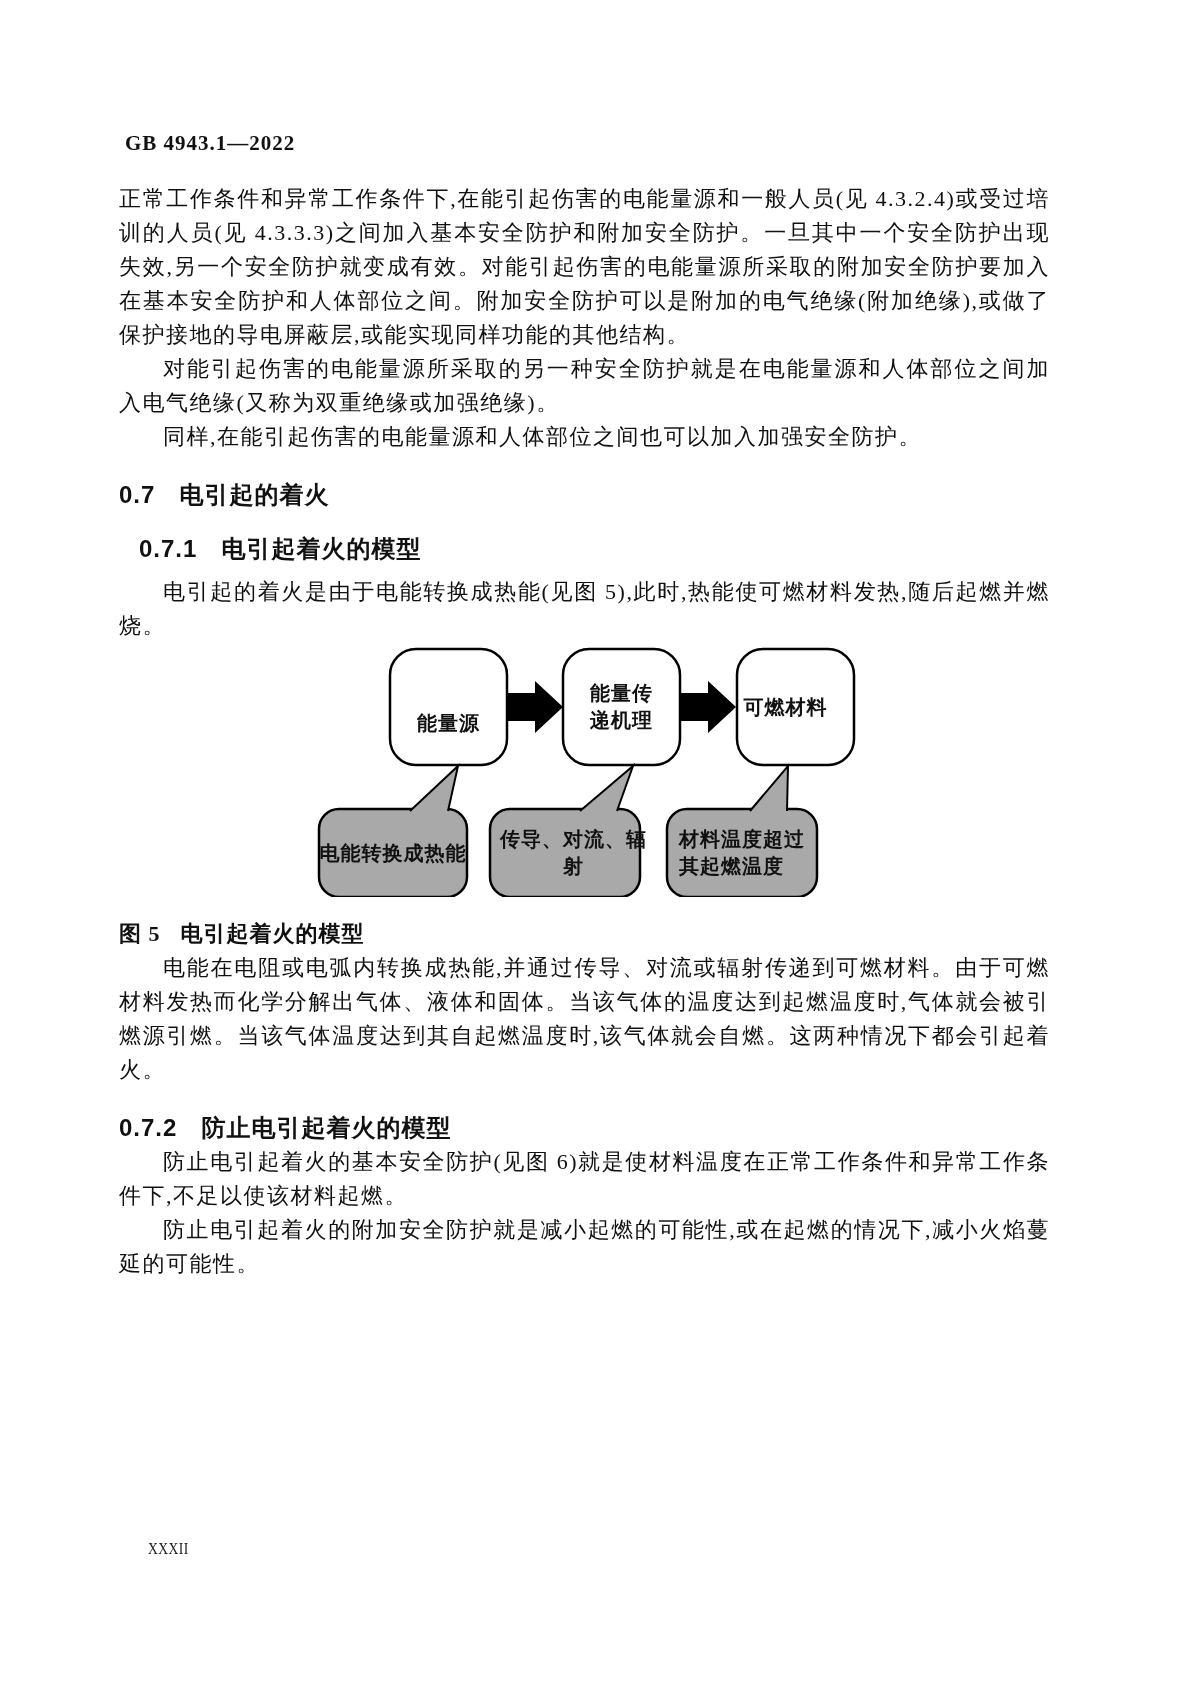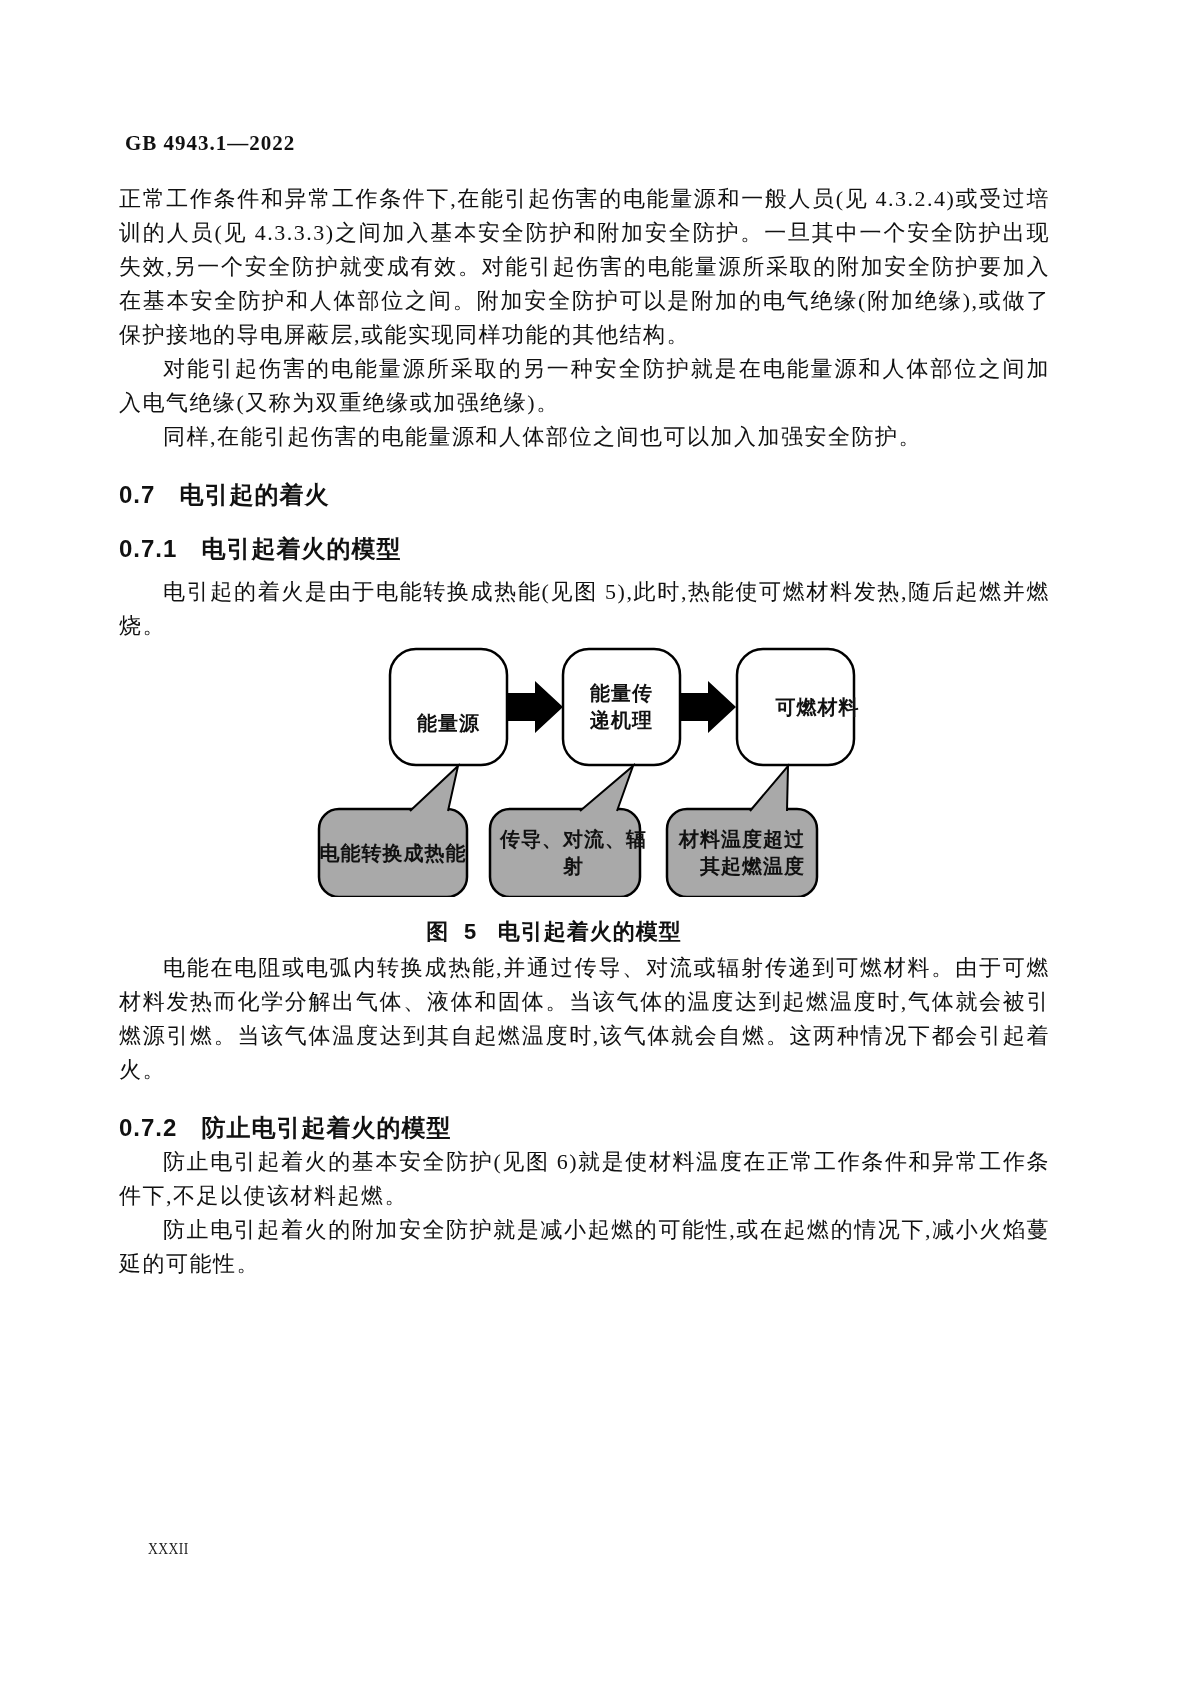--- a/index.html
+++ b/index.html
@@ -22,36 +22,36 @@
   p.para{
     font-size:22px;line-height:34px;letter-spacing:1.5px;
     text-align:justify;margin:0;
   }
   p.para.indent{text-indent:2em;}
   .heading{
     font-family:"Liberation Sans",sans-serif;font-weight:bold;
     font-size:24px;line-height:34px;letter-spacing:1px;white-space:nowrap;
   }
   .h-07{margin-top:24px;}
-  .h-071{margin-top:20px;margin-bottom:9px;}
+  .h-071{margin-top:20px;margin-bottom:9px;margin-left:20px;}
   .h-072{margin-top:24px;}
   .heading .h-num{margin-right:24px;}
   .figure{
     position:relative;width:931px;height:254px;margin:0;
   }
   .figure svg{position:absolute;left:0;top:0;}
   .fig-label{
     position:absolute;display:flex;align-items:center;justify-content:center;
     font-family:"Liberation Sans",sans-serif;font-weight:bold;font-size:20px;
     letter-spacing:1px;text-align:center;white-space:pre-line;line-height:27px;
   }
-  .fig-label.left-text{text-align:right;}
+  .fig-label.left-text{text-align:left;}
   .fig-caption{
-    width:870px;text-align:center;margin-top:20px;
-    font-family:Liberation Mono, monospace;font-weight:bold;font-size:22px;
+    width:870px;text-align:left;margin-top:20px;
+    font-family:Liberation Serif, serif;font-weight:bold;font-size:22px;
     line-height:34px;letter-spacing:1px;
   }
   .fig-caption .cap-num{margin-right:20px;}
   .para-after-fig{margin-top:15px;}
   .page-footer{
     position:absolute;left:148px;top:1540px;
     font-family:"Liberation Serif",serif;font-size:16px;color:#222;
     letter-spacing:0.5px;transform:scaleX(0.85);transform-origin:left;
   }
 </style>
@@ -91,21 +91,21 @@
         <rect x="371" y="166" width="150" height="88" rx="20" fill="#a9a9a9" stroke="#000000" stroke-width="2.5"></rect>
         <rect x="548" y="166" width="150" height="88" rx="20" fill="#a9a9a9" stroke="#000000" stroke-width="2.5"></rect>
 
         <path d="M291,168 L339,123 L329,168" fill="#a9a9a9" stroke="#000000" stroke-width="2"></path>
         <path d="M461,168 L514,123 L498,168" fill="#a9a9a9" stroke="#000000" stroke-width="2"></path>
         <path d="M631,168 L669,123 L668,168" fill="#a9a9a9" stroke="#000000" stroke-width="2"></path>
       </svg>
       <div class="fig-label" style="left:271px;top:22px;width:117px;height:116px;">能量源</div>
       <div class="fig-label" style="left:444px;top:6px;width:117px;height:116px;">能量传
 递机理</div>
-      <div class="fig-label" style="left:640px;top:6px;width:117px;height:116px;">可燃材料</div>
+      <div class="fig-label" style="left:608px;top:6px;width:117px;height:116px;">可燃材料</div>
       <div class="fig-label" style="left:200px;top:166px;width:148px;height:88px;">电能转换成热能</div>
       <div class="fig-label" style="left:371px;top:166px;width:167px;height:88px;">传导、对流、辐射</div>
       <div class="fig-label left-text" style="left:548px;top:166px;width:150px;height:88px;">材料温度超过
 其起燃温度</div>
     </div>
 
     <div class="fig-caption">
       <span class="cap-num">图 5</span><span>电引起着火的模型</span>
     </div>
 

